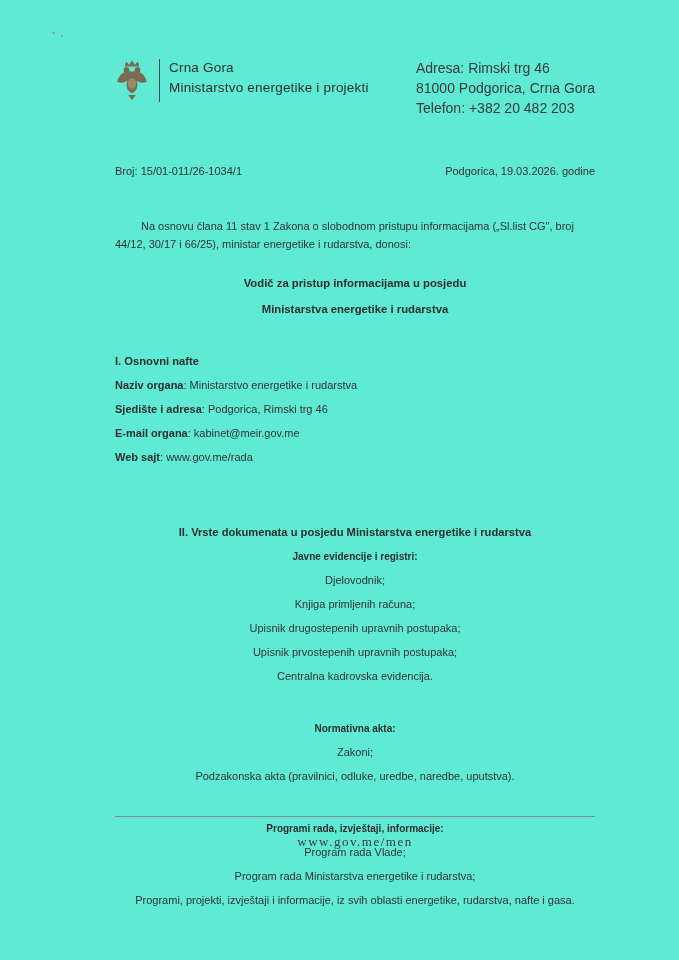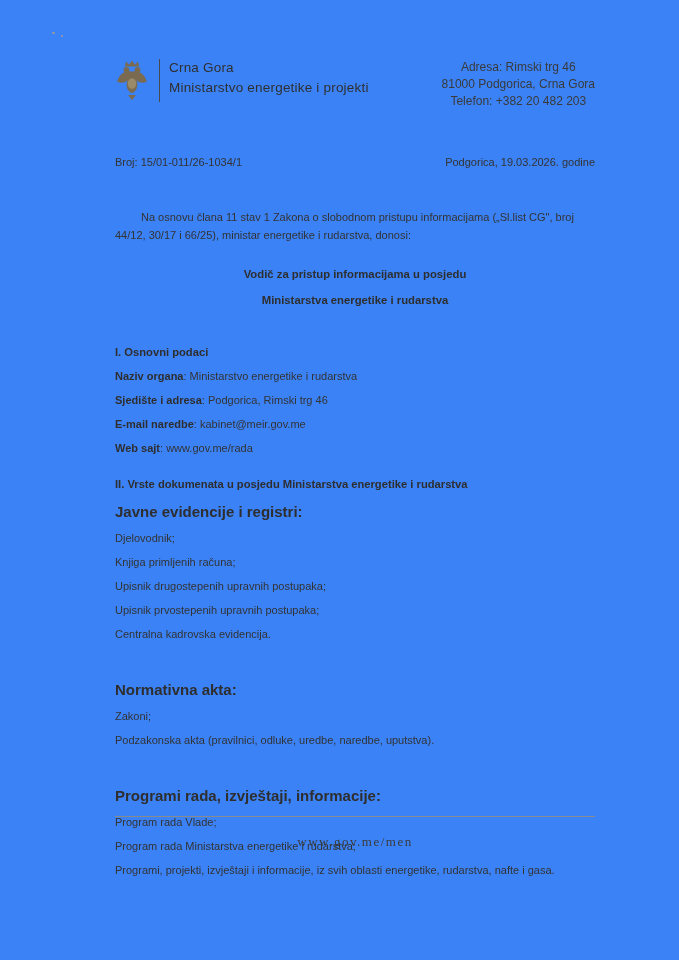--- a/index.html
+++ b/index.html
@@ -1,21 +1,21 @@
 <!DOCTYPE html>
 <html><head>
 <meta charset="utf-8">
 <style>
   html,body{margin:0;padding:0;background:#ffffff;}
   .page{
     position:relative;
     width:679px;
     height:960px;
     margin:0 auto;
-    background:#3b82f6;
+    background:#5eead4;
     font-family:"Liberation Sans", sans-serif;
     color:#333333;
     overflow:hidden;
     box-sizing:border-box;
   }
   .content{
     box-sizing:border-box;
     padding:58px 84px 0 115px;
   }
   
@@ -25,38 +25,38 @@
   .artifact i.a2{width:2px;height:2px;left:9px;top:5px;}
 
   
   .hdr{display:flex;align-items:flex-start;}
   .hdr-left{display:flex;align-items:stretch;}
   .coat{width:34px;height:46px;flex:0 0 auto;}
   .hdr-sep{width:1px;background:#4a4a4a;margin:1px 0 2px 10px;}
   .hdr-names{padding-left:9px;padding-top:2px;}
   .hdr-country{font-size:13.5px;color:#2f2f2f;letter-spacing:.2px;}
   .hdr-ministry{font-size:13.5px;color:#2f2f2f;margin-top:5px;letter-spacing:.2px;}
-  .hdr-contact{margin-left:auto;text-align:center;font-size:12px;line-height:1.42;color:#3a3a3a;padding-top:1px;}
+  .hdr-contact{margin-left:auto;text-align:left;font-size:14px;line-height:1.42;color:#3a3a3a;padding-top:1px;}
 
   
   .meta-row{display:flex;justify-content:space-between;margin-top:46px;font-size:11px;color:#333;text-align:right;}
 
   
   .intro{margin-top:40px;font-size:11px;line-height:1.65;text-indent:26px;color:#333;}
   .titles{margin-top:24px;text-align:center;}
   .title-line{font-weight:bold;font-size:11.3px;color:#2e2e2e;}
   .title-line + .title-line{margin-top:14px;}
 
   .sec-heading{font-weight:bold;font-size:11.2px;color:#2e2e2e;}
   .sec1{margin-top:40px;}
   .field{margin-top:12px;font-size:11px;}
   .field b{font-weight:bold;color:#2e2e2e;}
 
-  .sec2{margin-top:24px;}
-  .sub-heading{font-weight:bold;font-size:15px;color:#2e2e2e;margin-top:13px;}
+  .sec2{margin-top:63px;text-align:center;}
+  .sub-heading{font-weight:bold;font-size:10px;color:#2e2e2e;margin-top:13px;}
   .list-item{font-size:11px;margin-top:12px;color:#333;}
   .group{margin-top:41px;}
   .oneline{white-space:nowrap;}
 
   
   .footer{position:absolute;left:115px;right:84px;top:816px;}
   .footer-line{border-top:1px solid #8a8a8a;}
   .footer-url{
     text-align:center;margin-top:17px;
     font-family:"Liberation Serif", serif;
@@ -104,29 +104,29 @@
     </div>
 
     <div class="intro">Na osnovu člana 11 stav 1 Zakona o slobodnom pristupu informacijama („Sl.list CG", broj 44/12, 30/17 i 66/25), ministar energetike i rudarstva, donosi:</div>
 
     <div class="titles">
       <div class="title-line">Vodič za pristup informacijama u posjedu</div>
       <div class="title-line">Ministarstva energetike i rudarstva</div>
     </div>
 
     <div class="sec1">
-      <div class="sec-heading">I. Osnovni podaci</div>
+      <div class="sec-heading">I. Osnovni nafte</div>
       <div class="field">
         <b>Naziv organa</b><span>: Ministarstvo energetike i rudarstva</span>
       </div>
       <div class="field">
         <b>Sjedište i adresa</b><span>: Podgorica, Rimski trg 46</span>
       </div>
       <div class="field">
-        <b>E-mail naredbe</b><span>: kabinet@meir.gov.me</span>
+        <b>E-mail organa</b><span>: kabinet@meir.gov.me</span>
       </div>
       <div class="field">
         <b>Web sajt</b><span>: www.gov.me/rada</span>
       </div>
     </div>
 
     <div class="sec2">
       <div class="sec-heading">II. Vrste dokumenata u posjedu Ministarstva energetike i rudarstva</div>
 
       <div class="sub-heading">Javne evidencije i registri:</div>

